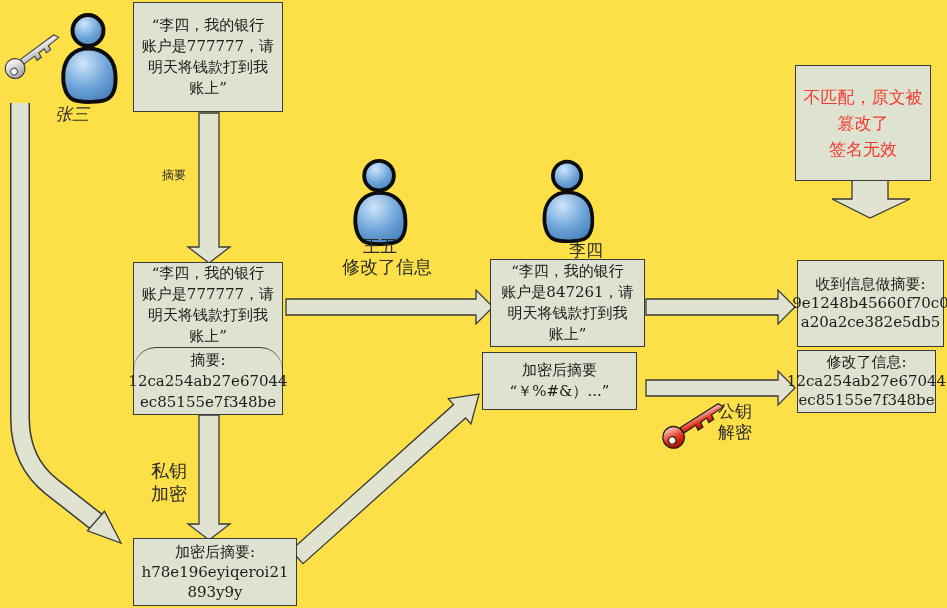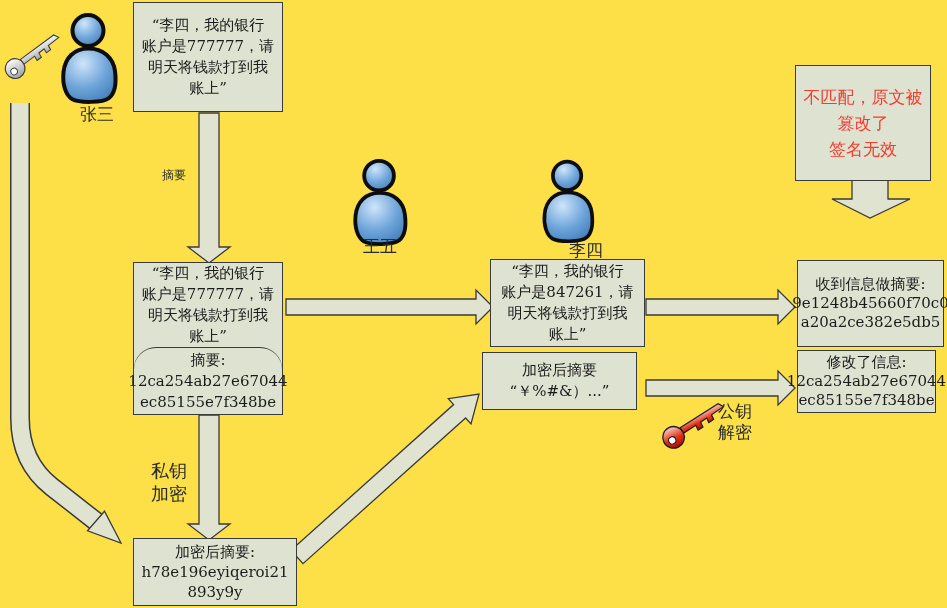--- a/index.html
+++ b/index.html
@@ -137,26 +137,27 @@
   </div>
 
   <div class="keywrap" style="left:658px;top:400px;width:72px;height:50px;transform:rotate(-26deg);">
     <svg width="72" height="50" viewBox="0 0 100 46">
       <path d="M31 18 L93 11 L98 18 L78 21 L78 28 L70 29 L70 22 L60 23.5 L60 31 L52 32 L52 24.5 L31 27 Z" fill="url(#redGrad)" stroke="#1a1a1a" stroke-width="1.6"></path>
       <circle cx="17" cy="26" r="15" fill="url(#redGrad)" stroke="#1a1a1a" stroke-width="1.8"></circle>
       <circle cx="13.5" cy="29" r="5" fill="#ffffff" stroke="#1a1a1a" stroke-width="1.4"></circle>
     </svg>
   </div>
 
-  <div class="label lbl-17" style="left:68px;top:104px;width:58px;">张三</div>
+  <div class="label lbl-17" style="left:43px;top:104px;width:58px;font-style:italic;">张三</div>
 
   <div class="label lbl-20" style="left:150px;top:163px;width:48px;">摘要</div>
 
   <div class="label lbl-17" style="left:345px;top:236px;width:70px;">王五</div>
 
+  <div class="label lbl-18" style="left:332px;top:255px;width:110px;">修改了信息</div>
 
   <div class="label lbl-17" style="left:556px;top:240px;width:60px;">李四</div>
 
   <div class="label lbl-18" style="left:144px;top:459px;width:50px;">私钥
 加密</div>
 
   <div class="label lbl-17" style="left:710px;top:401px;width:50px;">公钥
 解密</div>
 
 </div>

